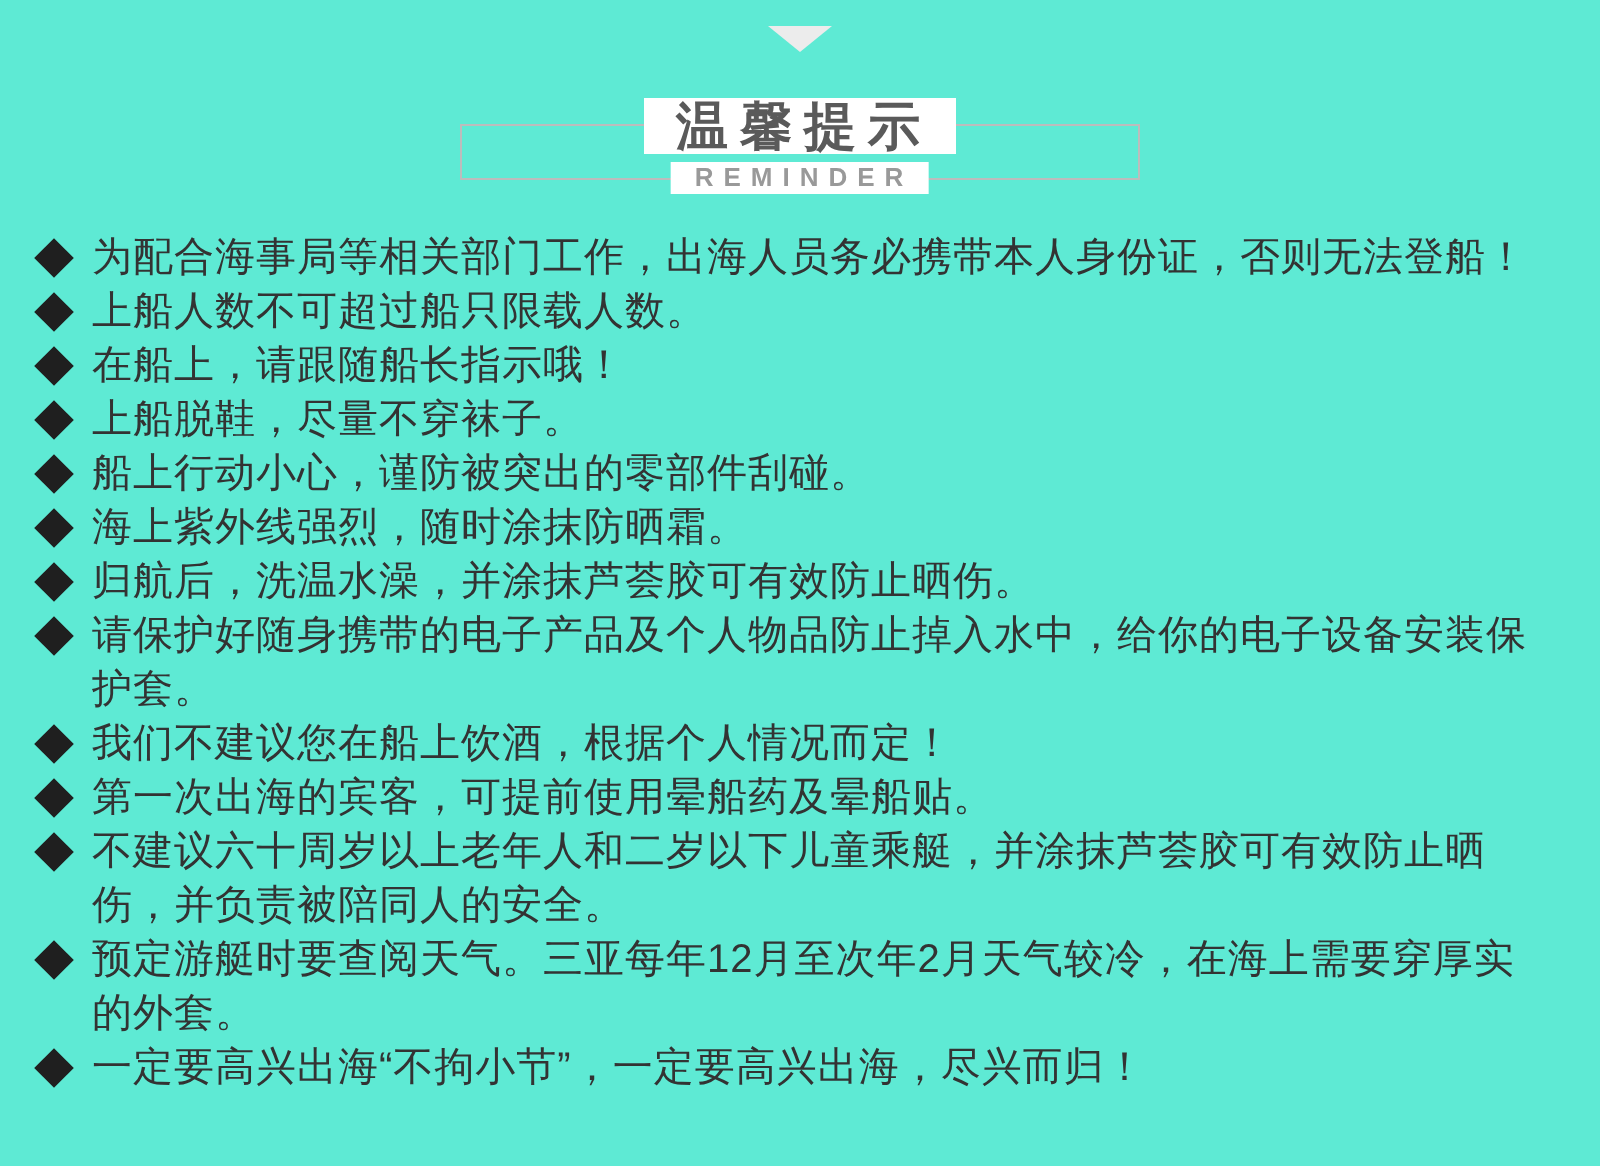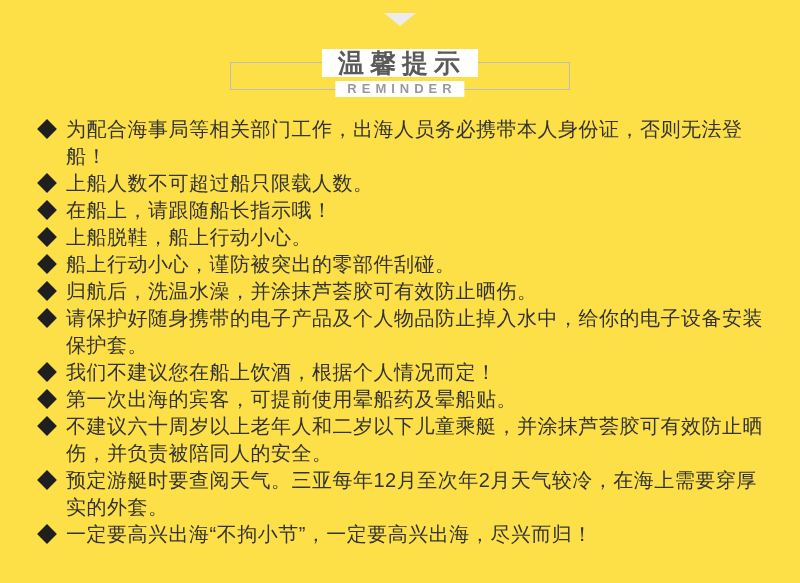--- a/index.html
+++ b/index.html
@@ -4,21 +4,21 @@
 <style>
   html, body {
     margin: 0;
     padding: 0;
     background: #ffffff;
   }
   .page {
     position: relative;
     width: 800px;
     height: 583px;
-    background: #fde047;
+    background: #5eead4;
     overflow: hidden;
     font-family: "Liberation Sans", "DejaVu Sans", sans-serif;
   }
   
   .triangle-down {
     width: 0;
     height: 0;
     border-left: 16px solid transparent;
     border-right: 16px solid transparent;
     border-top: 13px solid #ececec;
@@ -56,21 +56,21 @@
     font-size: 13px;
     color: #999999;
     letter-spacing: 5px;
     line-height: 16px;
     white-space: nowrap;
     font-weight: bold;
   }
   
   .reminder-list {
     margin-top: 26px;
-    padding: 0 30px 0 38px;
+    padding: 0 30px 0 18px;
   }
   .reminder-item {
     position: relative;
     padding-left: 28px;
     font-size: 20px;
     line-height: 27px;
     color: #333333;
     letter-spacing: 0.5px;
   }
   .diamond-bullet {
@@ -92,22 +92,23 @@
 
   <div class="header-frame">
     <div class="header-title">温馨提示</div>
     <div class="header-subtitle">REMINDER</div>
   </div>
 
   <div class="reminder-list" id="reminder-list">
       <div class="reminder-item"><span class="diamond-bullet"></span><span>为配合海事局等相关部门工作，出海人员务必携带本人身份证，否则无法登船！</span></div>
       <div class="reminder-item"><span class="diamond-bullet"></span><span>上船人数不可超过船只限载人数。</span></div>
       <div class="reminder-item"><span class="diamond-bullet"></span><span>在船上，请跟随船长指示哦！</span></div>
-      <div class="reminder-item"><span class="diamond-bullet"></span><span>上船脱鞋，船上行动小心。</span></div>
+      <div class="reminder-item"><span class="diamond-bullet"></span><span>上船脱鞋，尽量不穿袜子。</span></div>
       <div class="reminder-item"><span class="diamond-bullet"></span><span>船上行动小心，谨防被突出的零部件刮碰。</span></div>
+      <div class="reminder-item"><span class="diamond-bullet"></span><span>海上紫外线强烈，随时涂抹防晒霜。</span></div>
       <div class="reminder-item"><span class="diamond-bullet"></span><span>归航后，洗温水澡，并涂抹芦荟胶可有效防止晒伤。</span></div>
       <div class="reminder-item"><span class="diamond-bullet"></span><span>请保护好随身携带的电子产品及个人物品防止掉入水中，给你的电子设备安装保护套。</span></div>
       <div class="reminder-item"><span class="diamond-bullet"></span><span>我们不建议您在船上饮酒，根据个人情况而定！</span></div>
       <div class="reminder-item"><span class="diamond-bullet"></span><span>第一次出海的宾客，可提前使用晕船药及晕船贴。</span></div>
       <div class="reminder-item"><span class="diamond-bullet"></span><span>不建议六十周岁以上老年人和二岁以下儿童乘艇，并涂抹芦荟胶可有效防止晒伤，并负责被陪同人的安全。</span></div>
       <div class="reminder-item"><span class="diamond-bullet"></span><span>预定游艇时要查阅天气。三亚每年12月至次年2月天气较冷，在海上需要穿厚实的外套。</span></div>
       <div class="reminder-item"><span class="diamond-bullet"></span><span>一定要高兴出海“不拘小节”，一定要高兴出海，尽兴而归！</span></div>
     </div>
 
 </div>

